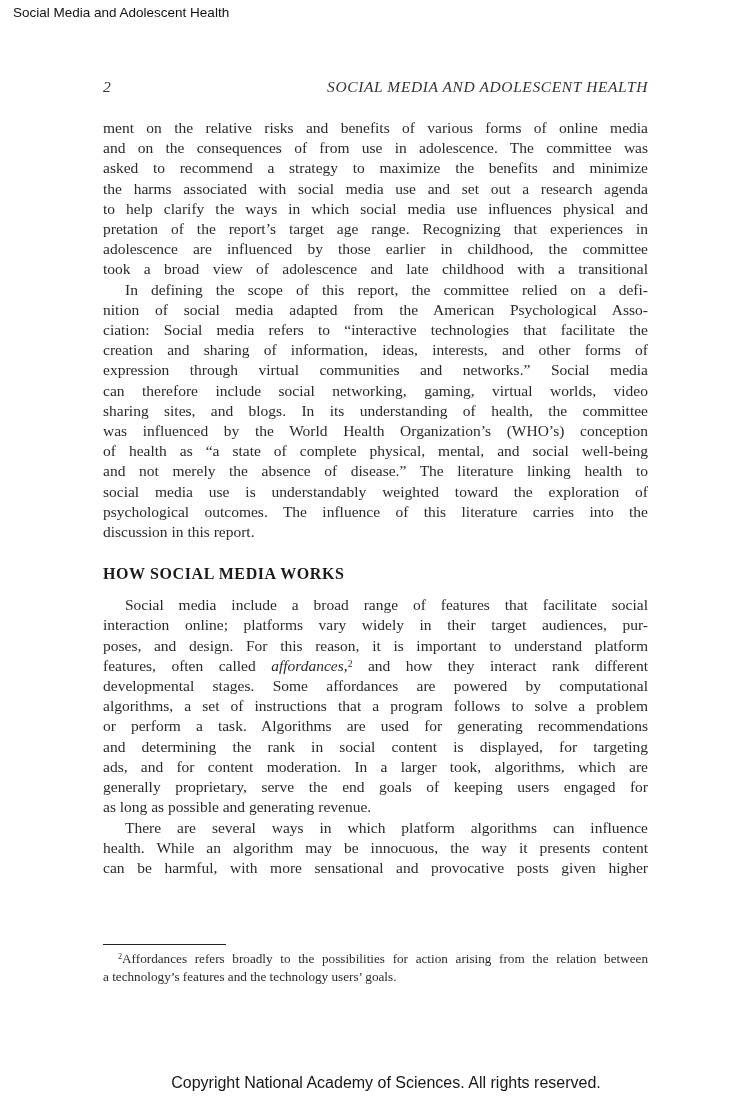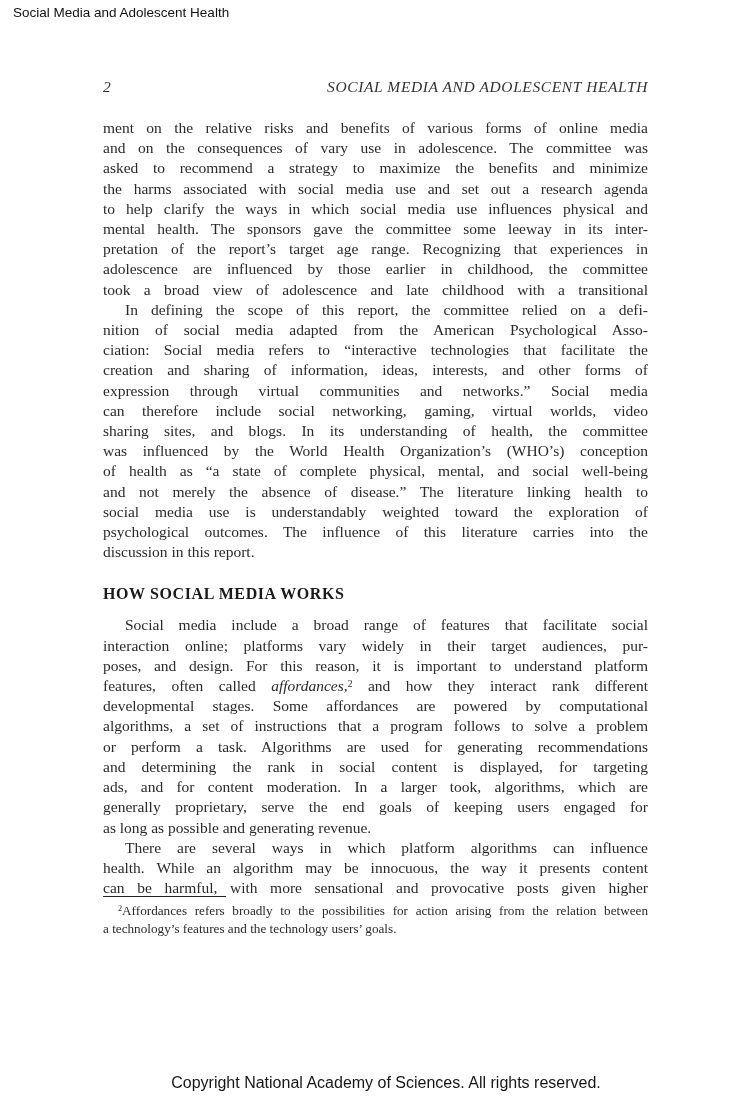--- a/index.html
+++ b/index.html
@@ -66,21 +66,21 @@
     text-align: left;
     font-weight: bold;
     font-size: 16px;
     letter-spacing: 0.6px;
     color: #1a1a1a;
     line-height: 20px;
   }
   .footnote {
     position: absolute;
     left: 103px;
-    top: 896px;
+    top: 944px;
     width: 545px;
     font-size: 13.2px;
     line-height: 17.6px;
     color: #2a2a2a;
   }
   .footnote-rule {
     width: 123px;
     border: 0;
     border-top: 1.5px solid #222222;
     margin: 0 0 5px 0;
@@ -103,25 +103,24 @@
 <div class="scan-header">Social Media and Adolescent Health</div>
 
 <div class="running-head-row">
   <span class="page-number">2</span>
   <span class="running-head-title">SOCIAL MEDIA AND ADOLESCENT HEALTH</span>
 </div>
 
 <div class="text-column" id="text-column">
     <div class="paragraph">
       <div class="line">ment on the relative risks and benefits of various forms of online media</div>
-      <div class="line">and on the consequences of vary use in adolescence. The committee was</div>
+      <div class="line">and on the consequences of from use in adolescence. The committee was</div>
       <div class="line">asked to recommend a strategy to maximize the benefits and minimize</div>
       <div class="line">the harms associated with social media use and set out a research agenda</div>
       <div class="line">to help clarify the ways in which social media use influences physical and</div>
-      <div class="line">mental health. The sponsors gave the committee some leeway in its inter-</div>
       <div class="line">pretation of the report’s target age range. Recognizing that experiences in</div>
       <div class="line">adolescence are influenced by those earlier in childhood, the committee</div>
       <div class="line">took a broad view of adolescence and late childhood with a transitional</div>
     </div>
     <div class="paragraph">
       <div class="line indent">In defining the scope of this report, the committee relied on a defi-</div>
       <div class="line">nition of social media adapted from the American Psychological Asso-</div>
       <div class="line">ciation: Social media refers to “interactive technologies that facilitate the</div>
       <div class="line">creation and sharing of information, ideas, interests, and other forms of</div>
       <div class="line">expression through virtual communities and networks.” Social media</div>

